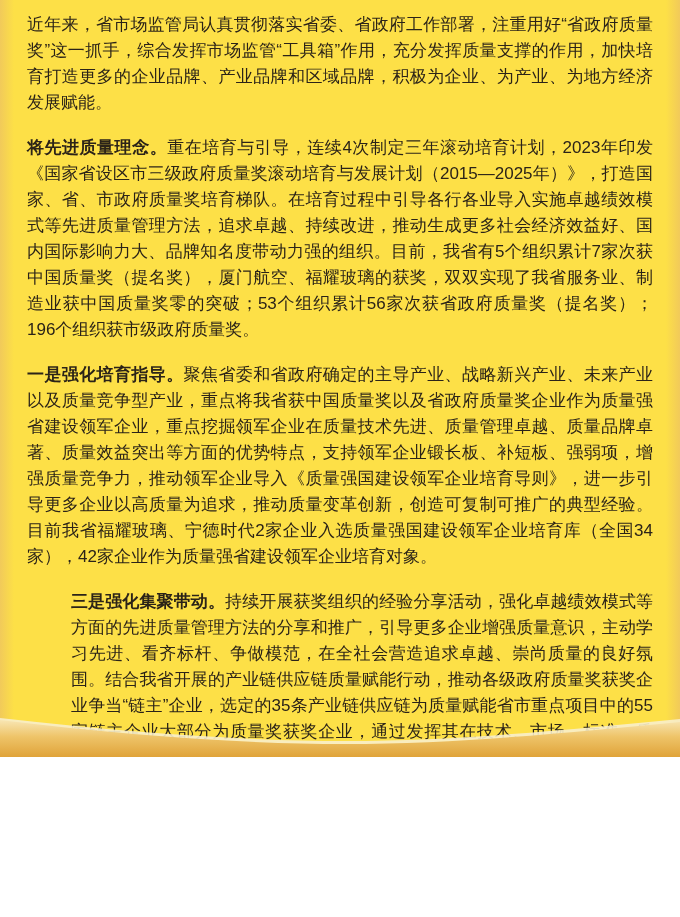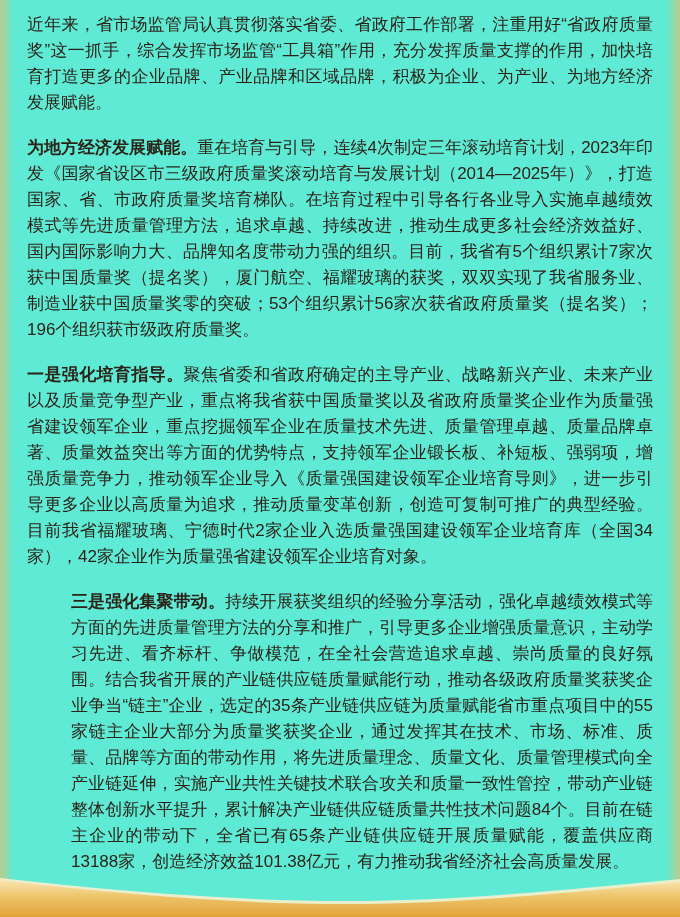--- a/index.html
+++ b/index.html
@@ -8,22 +8,22 @@
   }
   body {
     width: 680px;
     height: 917px;
     overflow: hidden;
     font-family: "Liberation Sans", sans-serif;
   }
   .page {
     position: relative;
     width: 680px;
-    height: 917px;
-    background: #5eead4;
+    height: 757px;
+    background: #fde047;
     overflow: hidden;
   }
   
   .edge-glow {
     position: absolute;
     top: 0;
     bottom: 0;
     width: 14px;
     pointer-events: none;
     z-index: 2;
@@ -72,21 +72,21 @@
 <body>
 
 <div class="page">
 
   <div class="edge-glow left"></div>
   <div class="edge-glow right"></div>
 
   <main class="content">
     <p><strong class="lead"></strong><span>近年来，省市场监管局认真贯彻落实省委、省政府工作部署，注重用好“省政府质量奖”这一抓手，综合发挥市场监管“工具箱”作用，充分发挥质量支撑的作用，加快培育打造更多的企业品牌、产业品牌和区域品牌，积极为企业、为产业、为地方经济发展赋能。</span></p>
 
-    <p><strong class="lead">为地方经济发展赋能。</strong><span>重在培育与引导，连续4次制定三年滚动培育计划，2023年印发《国家省设区市三级政府质量奖滚动培育与发展计划（2014—2025年）》，打造国家、省、市政府质量奖培育梯队。在培育过程中引导各行各业导入实施卓越绩效模式等先进质量管理方法，追求卓越、持续改进，推动生成更多社会经济效益好、国内国际影响力大、品牌知名度带动力强的组织。目前，我省有5个组织累计7家次获中国质量奖（提名奖），厦门航空、福耀玻璃的获奖，双双实现了我省服务业、制造业获中国质量奖零的突破；53个组织累计56家次获省政府质量奖（提名奖）；196个组织获市级政府质量奖。</span></p>
+    <p><strong class="lead">将先进质量理念。</strong><span>重在培育与引导，连续4次制定三年滚动培育计划，2023年印发《国家省设区市三级政府质量奖滚动培育与发展计划（2015—2025年）》，打造国家、省、市政府质量奖培育梯队。在培育过程中引导各行各业导入实施卓越绩效模式等先进质量管理方法，追求卓越、持续改进，推动生成更多社会经济效益好、国内国际影响力大、品牌知名度带动力强的组织。目前，我省有5个组织累计7家次获中国质量奖（提名奖），厦门航空、福耀玻璃的获奖，双双实现了我省服务业、制造业获中国质量奖零的突破；53个组织累计56家次获省政府质量奖（提名奖）；196个组织获市级政府质量奖。</span></p>
 
     <p><strong class="lead">一是强化培育指导。</strong><span>聚焦省委和省政府确定的主导产业、战略新兴产业、未来产业以及质量竞争型产业，重点将我省获中国质量奖以及省政府质量奖企业作为质量强省建设领军企业，重点挖掘领军企业在质量技术先进、质量管理卓越、质量品牌卓著、质量效益突出等方面的优势特点，支持领军企业锻长板、补短板、强弱项，增强质量竞争力，推动领军企业导入《质量强国建设领军企业培育导则》，进一步引导更多企业以高质量为追求，推动质量变革创新，创造可复制可推广的典型经验。目前我省福耀玻璃、宁德时代2家企业入选质量强国建设领军企业培育库（全国34家），42家企业作为质量强省建设领军企业培育对象。</span></p>
 
     <p><strong class="lead">三是强化集聚带动。</strong><span>持续开展获奖组织的经验分享活动，强化卓越绩效模式等方面的先进质量管理方法的分享和推广，引导更多企业增强质量意识，主动学习先进、看齐标杆、争做模范，在全社会营造追求卓越、崇尚质量的良好氛围。结合我省开展的产业链供应链质量赋能行动，推动各级政府质量奖获奖企业争当“链主”企业，选定的35条产业链供应链为质量赋能省市重点项目中的55家链主企业大部分为质量奖获奖企业，通过发挥其在技术、市场、标准、质量、品牌等方面的带动作用，将先进质量理念、质量文化、质量管理模式向全产业链延伸，实施产业共性关键技术联合攻关和质量一致性管控，带动产业链整体创新水平提升，累计解决产业链供应链质量共性技术问题84个。目前在链主企业的带动下，全省已有65条产业链供应链开展质量赋能，覆盖供应商13188家，创造经济效益101.38亿元，有力推动我省经济社会高质量发展。</span></p>
   </main>
 
   <svg class="wave" viewBox="0 0 680 40" preserveAspectRatio="none" xmlns="http://www.w3.org/2000/svg" aria-hidden="true">
     <defs>
       <linearGradient id="goldGrad" x1="0" y1="0" x2="0" y2="1">
         <stop offset="0" stop-color="#F8E6B4"></stop>

